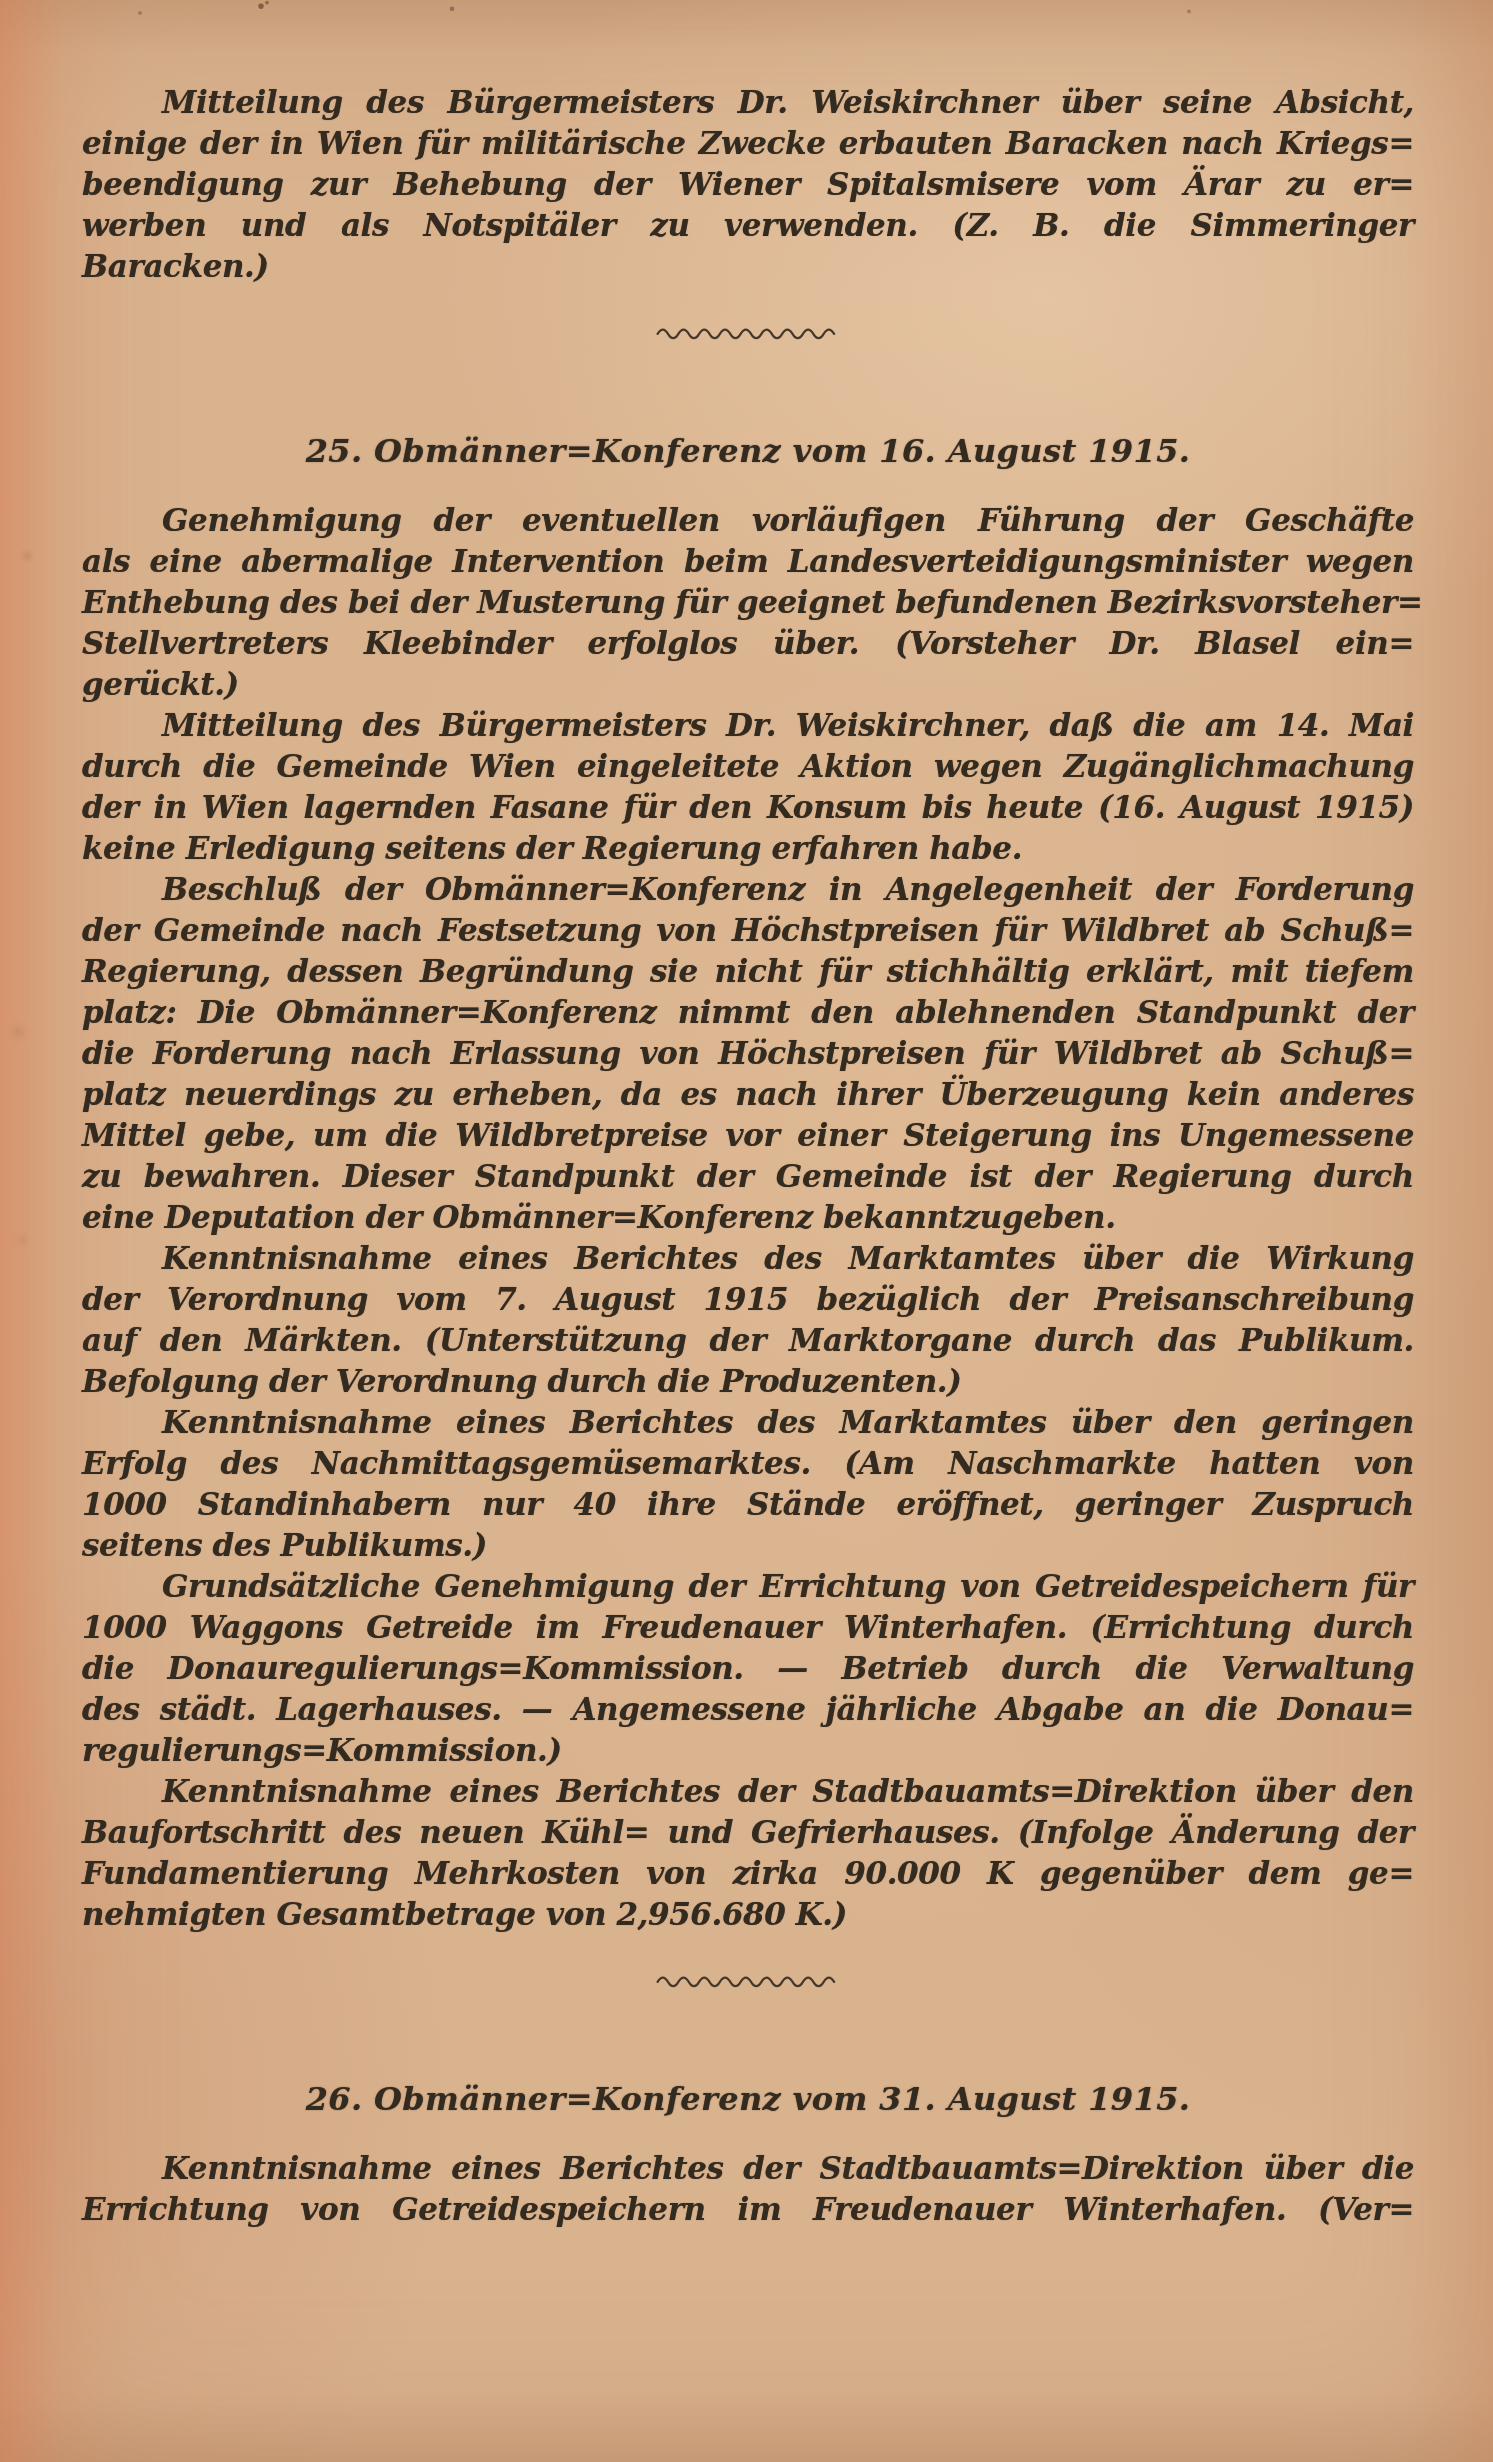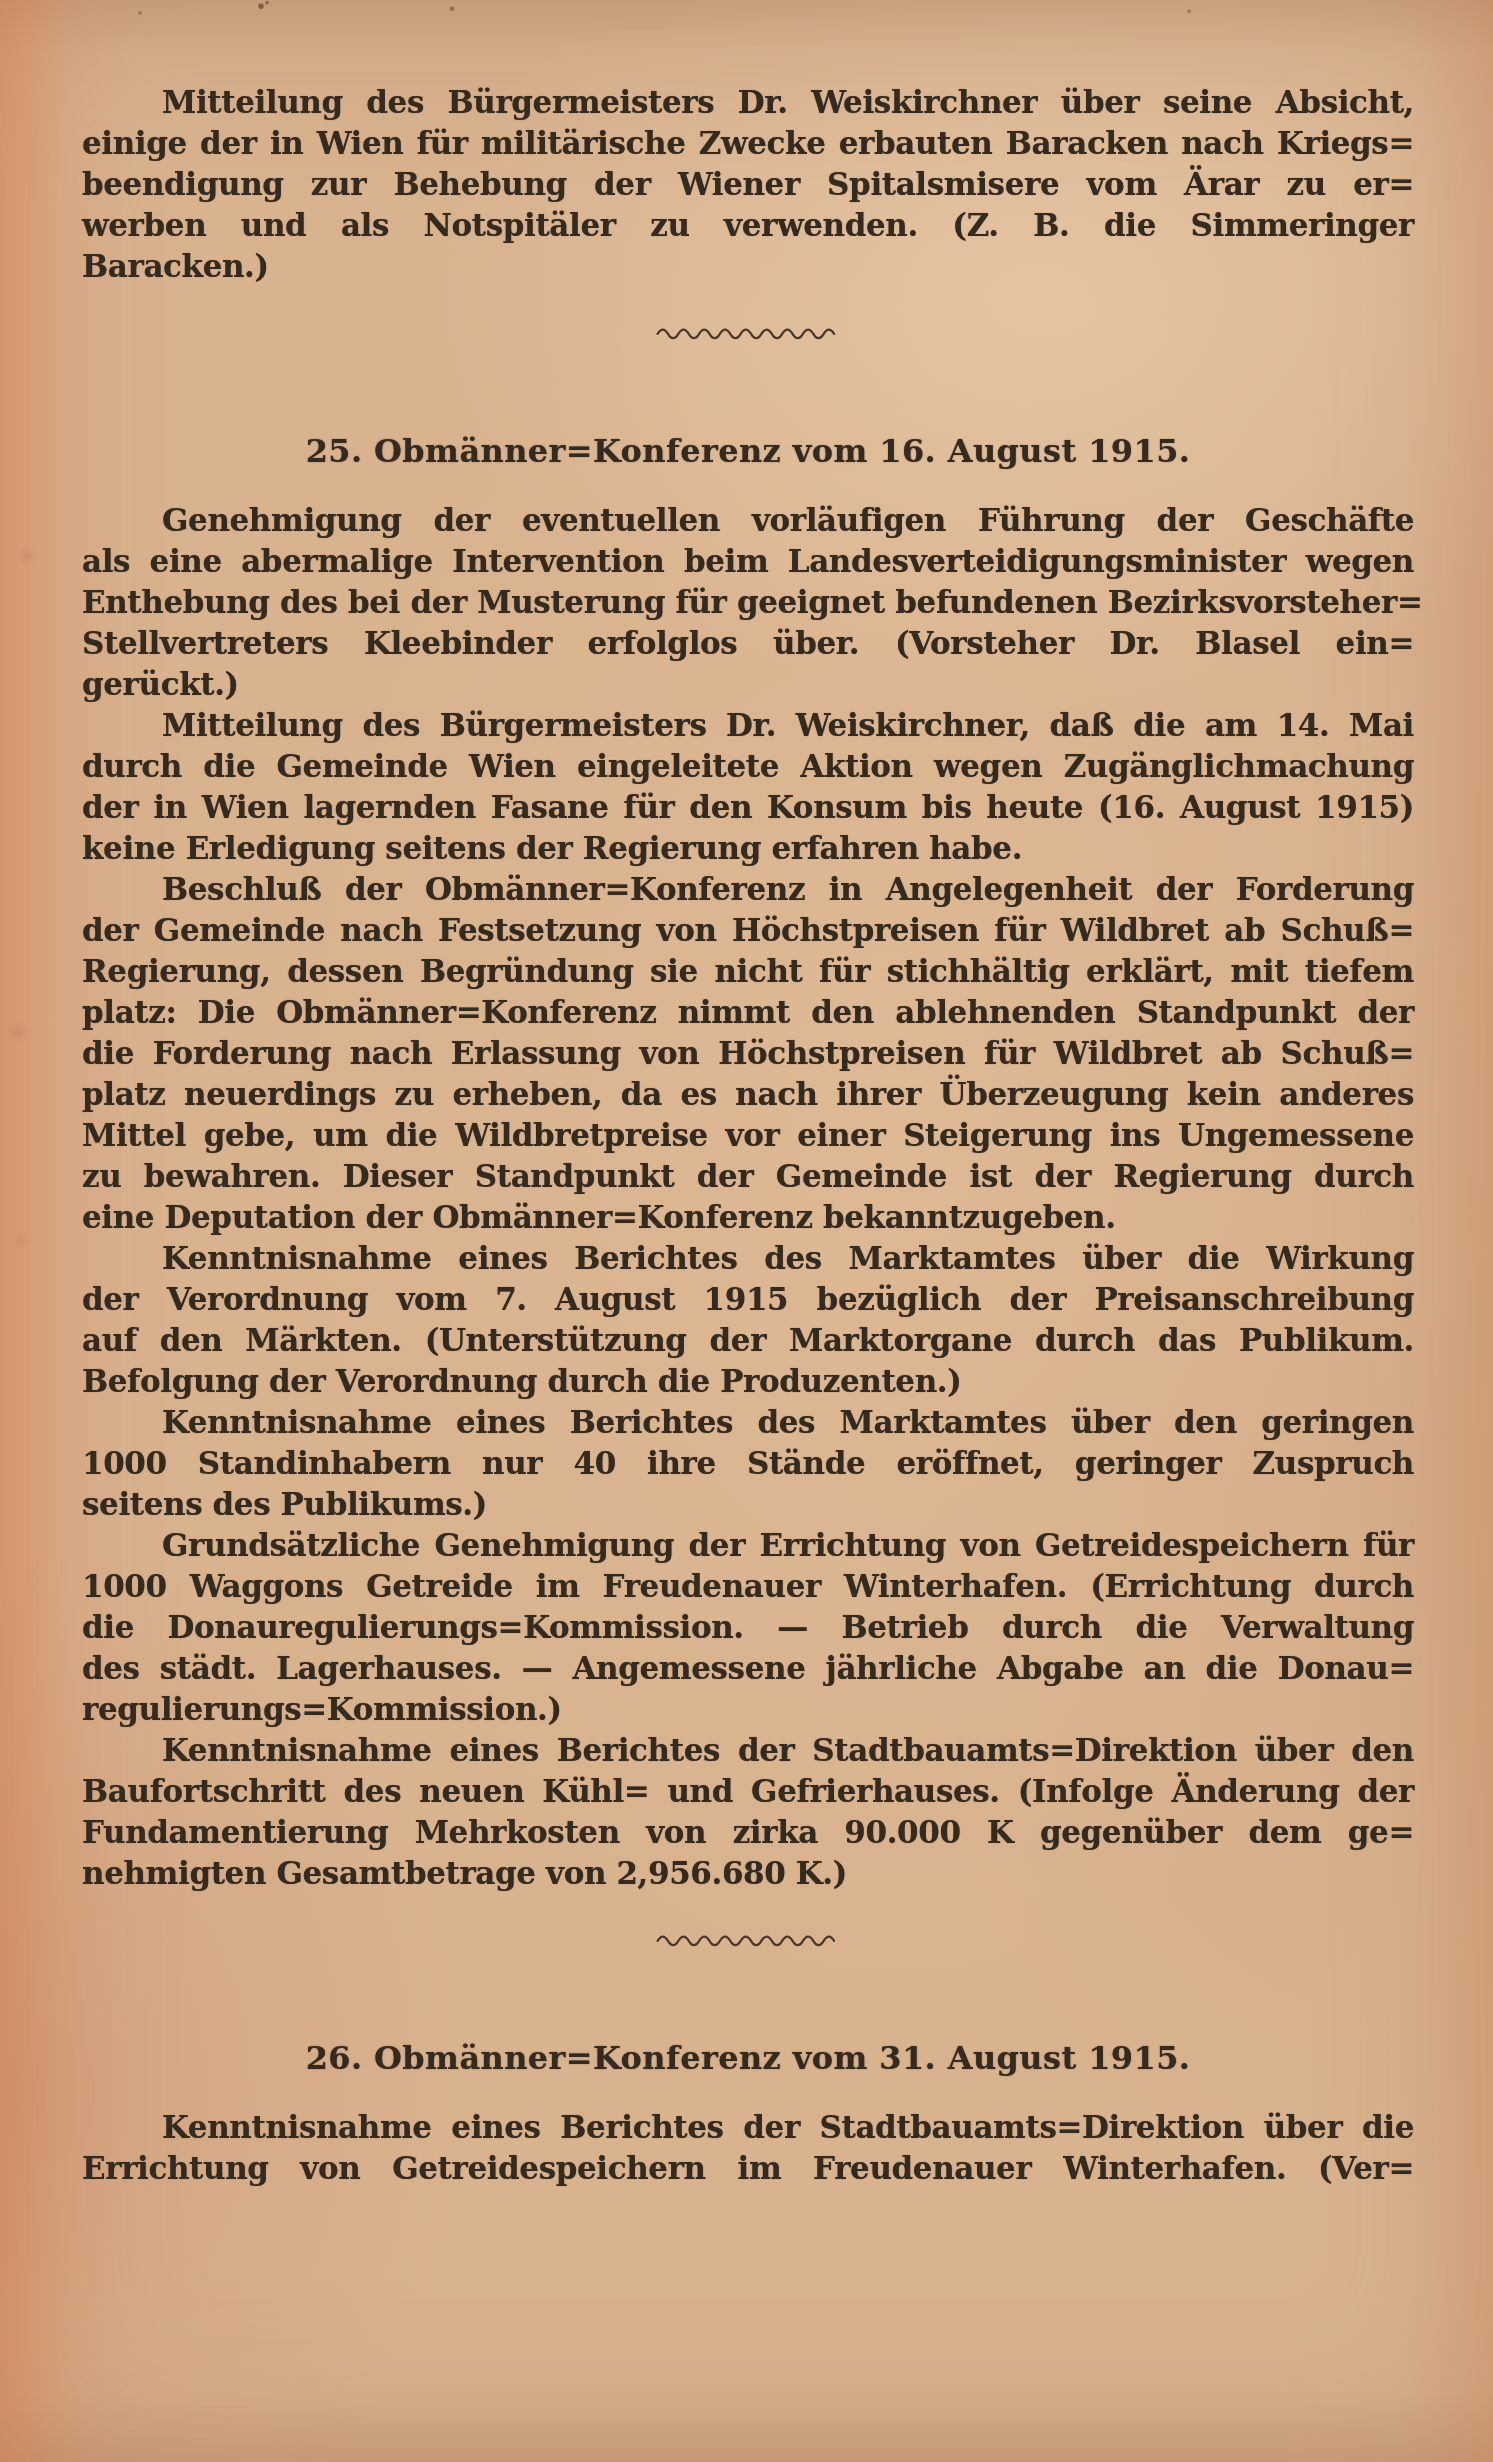--- a/index.html
+++ b/index.html
@@ -15,20 +15,21 @@
       radial-gradient(866px 1300px at 60% 45%, rgba(235,205,165,0.25), transparent 70%),
       radial-gradient(780px 1040px at 95% 60%, rgba(205,160,120,0.25), transparent 70%),
       radial-gradient(606px 780px at 2% 85%, rgba(200,130,95,0.30), transparent 70%),
       linear-gradient(to right, rgba(233,140,98,0.55), rgba(233,148,104,0.15) 61px, transparent 130px),
       linear-gradient(to left, rgba(220,150,110,0.30), transparent 87px),
       linear-gradient(to bottom, rgba(170,120,85,0.20), transparent 52px),
       linear-gradient(to top, rgba(170,115,80,0.22), transparent 69px);
     box-shadow: inset 0 0 173px rgba(150,95,60,0.30);
     font-family: "DejaVu Serif", "Liberation Serif", serif;
     color: #332a20;
+    font-style: italic;
   }
   .specks {
     position: absolute; top: 0; left: 0; width: 1.7px; height: 1.7px;
     background: transparent; border-radius: 50%;
     box-shadow:
       260px 5.2px 0 1.7px rgba(60,30,20,0.50),
       266px 1.7px 0 0.9px rgba(60,30,20,0.40),
       451px 7.8px 0 1.3px rgba(70,40,25,0.40),
       1188px 10.4px 0 0.9px rgba(70,40,25,0.32),
       139px 12px 0 0.9px rgba(70,40,25,0.30),
@@ -116,20 +117,21 @@
         <div class="line para-end">eine Deputation der Obmänner=Konferenz bekanntzugeben.</div>
       </div>
       <div class="paragraph">
         <div class="line indented">Kenntnisnahme eines Berichtes des Marktamtes über die Wirkung</div>
         <div class="line">der Verordnung vom 7. August 1915 bezüglich der Preisanschreibung</div>
         <div class="line">auf den Märkten. (Unterstützung der Marktorgane durch das Publikum.</div>
         <div class="line para-end">Befolgung der Verordnung durch die Produzenten.)</div>
       </div>
       <div class="paragraph">
         <div class="line indented">Kenntnisnahme eines Berichtes des Marktamtes über den geringen</div>
+        <div class="line">Erfolg des Nachmittagsgemüsemarktes. (Am Naschmarkte hatten von</div>
         <div class="line">1000 Standinhabern nur 40 ihre Stände eröffnet, geringer Zuspruch</div>
         <div class="line para-end">seitens des Publikums.)</div>
       </div>
       <div class="paragraph">
         <div class="line indented">Grundsätzliche Genehmigung der Errichtung von Getreidespeichern für</div>
         <div class="line">1000 Waggons Getreide im Freudenauer Winterhafen. (Errichtung durch</div>
         <div class="line">die Donauregulierungs=Kommission. — Betrieb durch die Verwaltung</div>
         <div class="line">des städt. Lagerhauses. — Angemessene jährliche Abgabe an die Donau=</div>
         <div class="line para-end">regulierungs=Kommission.)</div>
       </div>

